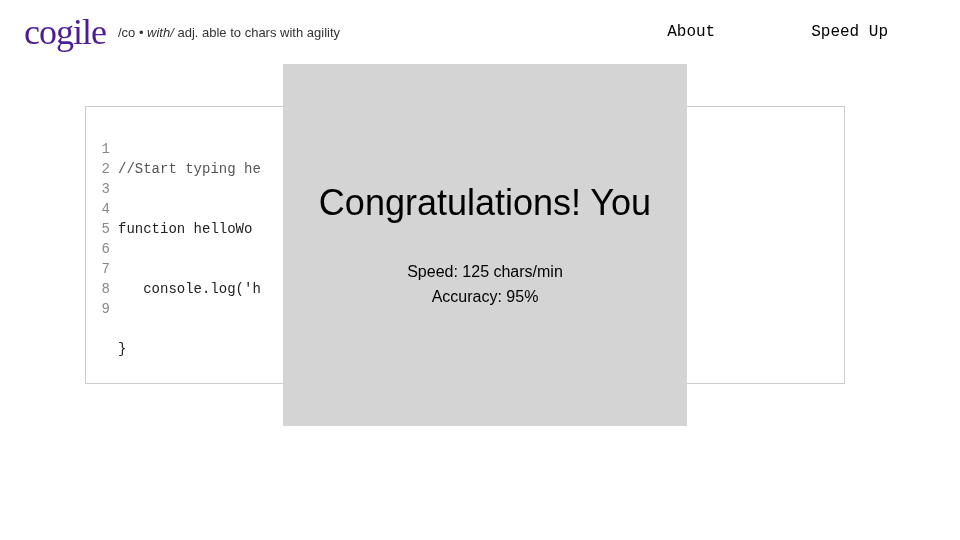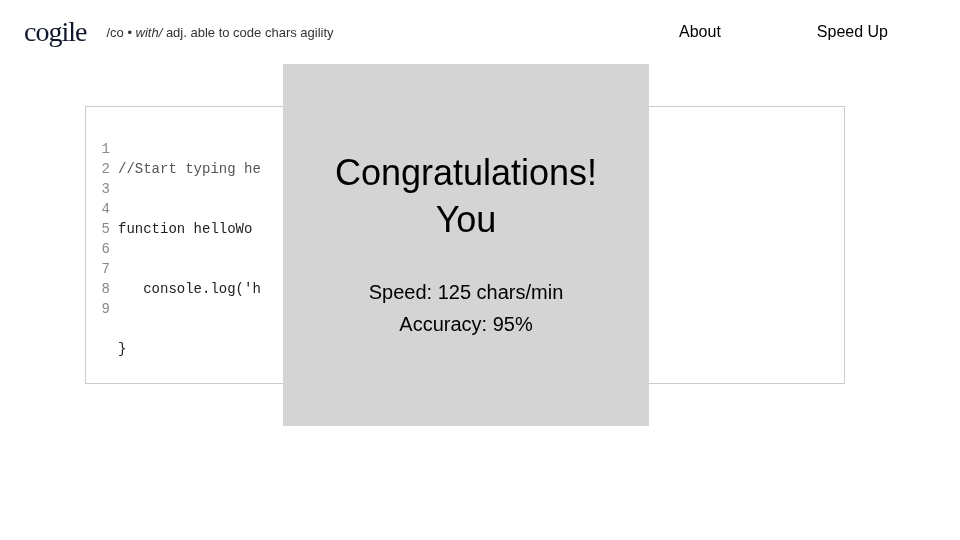--- a/index.html
+++ b/index.html
@@ -20,26 +20,26 @@
     
     header {
       display: flex;
       align-items: center;
       height: 64px;
       padding: 0 24px;
       border-bottom: none;
     }
 
     .logo {
-      font-size: 28px;
+      font-size: 36px;
       font-weight: 400;
       font-family: Georgia, serif;
-      color: #0f172a;
+      color: #4c1d95;
       letter-spacing: -1px;
-      margin-right: 20px;
+      margin-right: 12px;
     }
 
     .tagline {
       font-size: 13px;
       color: #333;
       font-family: Arial, sans-serif;
       font-weight: 400;
     }
 
     .tagline em {
@@ -51,21 +51,21 @@
       display: flex;
       align-items: center;
       gap: 0;
     }
 
     .nav-link {
       font-size: 16px;
       color: #000;
       text-decoration: none;
       padding: 0 48px;
-      font-family: Liberation Sans, sans-serif;
+      font-family: Liberation Mono, monospace;
       cursor: pointer;
     }
 
     
     .main-content {
       position: relative;
       width: 100%;
       height: calc(540px - 64px);
       display: flex;
       align-items: center;
@@ -111,55 +111,55 @@
       height: 20px;
     }
 
     .comment { color: #555; }
 
     
     .modal-overlay {
       position: absolute;
       left: 283px;
       top: 0;
-      width: 366px;
+      width: 404px;
       height: 362px;
       background: #d4d4d4;
       display: flex;
       flex-direction: column;
       align-items: center;
       justify-content: center;
       padding: 40px 30px;
     }
 
     .modal-title {
       font-size: 36px;
       font-family: Arial, sans-serif;
       font-weight: 400;
       color: #000;
       text-align: center;
       line-height: 1.3;
       margin-bottom: 32px;
     }
 
     .modal-stats {
-      font-size: 20px;
+      font-size: 16px;
       font-family: Arial, sans-serif;
       color: #000;
       text-align: center;
       line-height: 1.6;
     }
   </style>
 </head>
 <body>
 
 <header>
   <span class="logo">cogile</span>
   <span class="tagline">
-    <span>/co • </span><em>with/</em><span> adj.</span><span> able to code chars agility</span>
+    <span>/co • </span><em>with/</em><span> adj.</span><span> able to chars with agility</span>
   </span>
   <nav>
     <a class="nav-link">About</a>
     <a class="nav-link">Speed Up</a>
   </nav>
 </header>
 
 <div class="main-content">
 
   <div class="code-editor">

